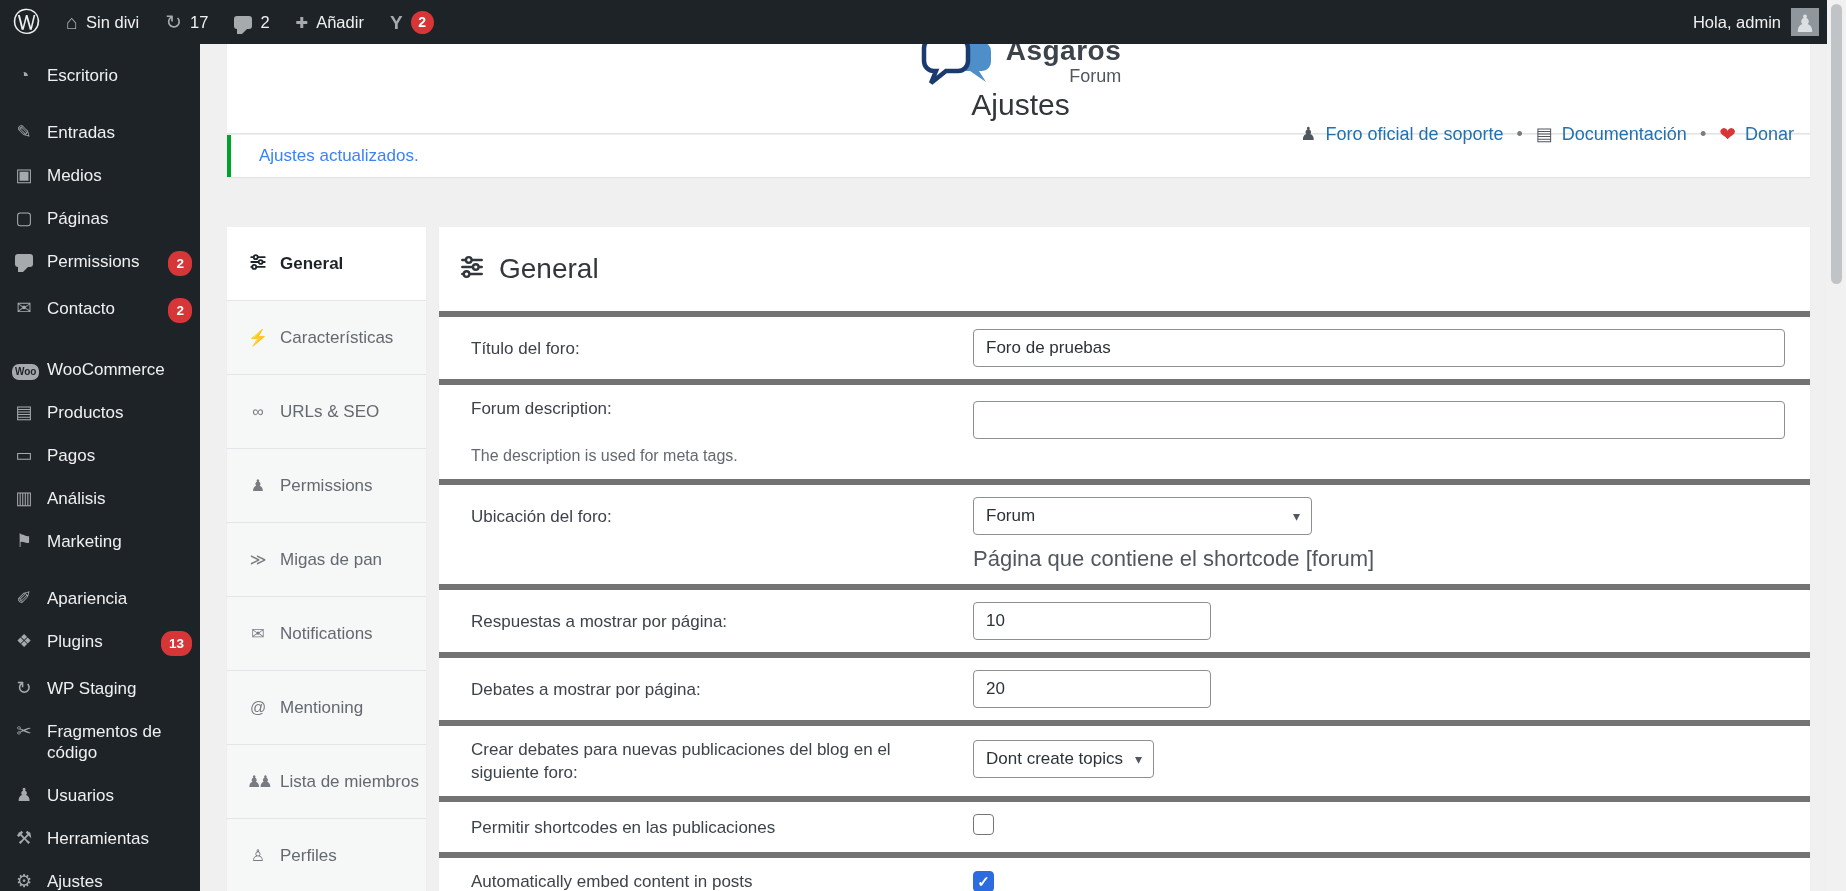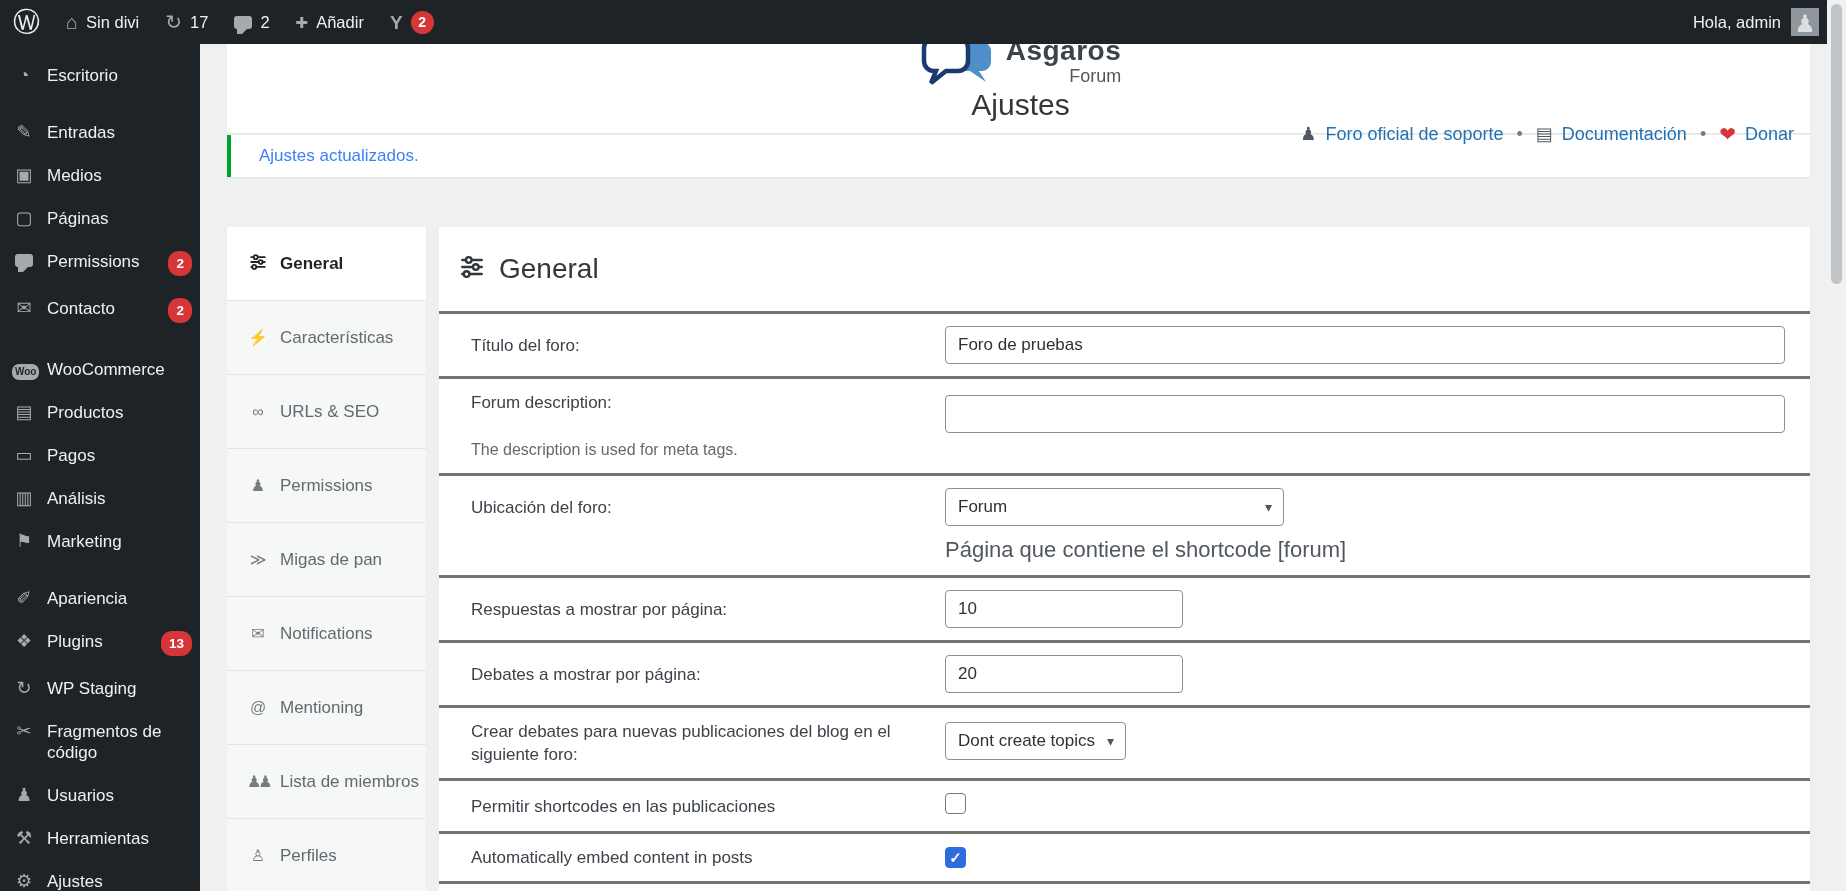--- a/index.html
+++ b/index.html
@@ -101,21 +101,21 @@
     cursor:pointer; font-size:17px;
   }
   .tab-icon { width:22px; flex:none; text-align:center; color:#787c82; font-size:16px; letter-spacing:-3px; }
   .tab.active { background:#fff; color:#1d2327; font-weight:700; }
 
   
   .main-card { flex:1 1 auto; min-height:700px; }
   .section-head { display:flex; align-items:center; gap:14px; padding:26px 0 26px 20px; }
   .section-title { font-size:28px; font-weight:400; color:#32373c; margin:0; }
 
-  .row { display:flex; border-top:3px solid #737373; padding:12px 25px 12px 32px; }
+  .row { display:flex; border-top:6px solid #737373; padding:12px 25px 12px 32px;gap:28px; }
   .row.center { align-items:center; }
   .row-label { width:474px; flex:none; padding-right:30px; color:#3c434a; line-height:23px; }
   .row-control { flex:1 1 auto; }
   .label-helper { color:#646970; font-size:16px; margin-top:24px; }
   .control-helper { color:#50575e; font-size:22px; margin-top:11px; }
 
   .text-input {
     height:38px; border:1px solid #8c8f94; border-radius:4px; background:#fff;
     font-size:17px; color:#2c3338; padding:0 12px;
     font-family:"Liberation Sans", sans-serif;

